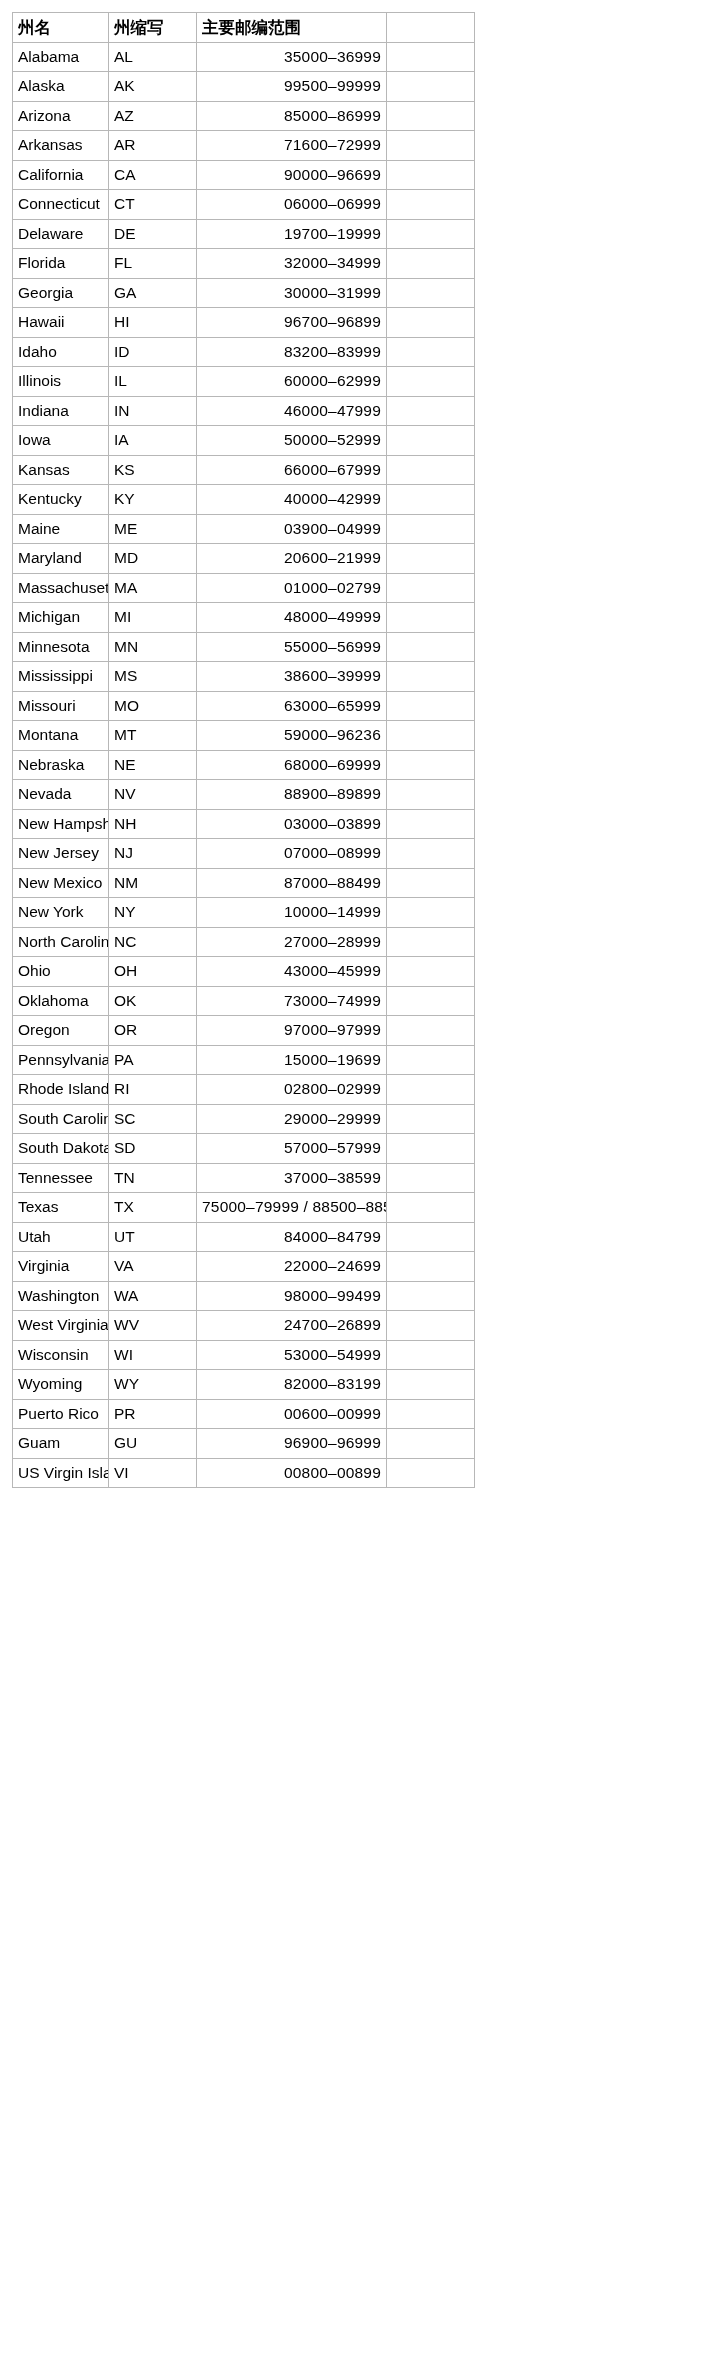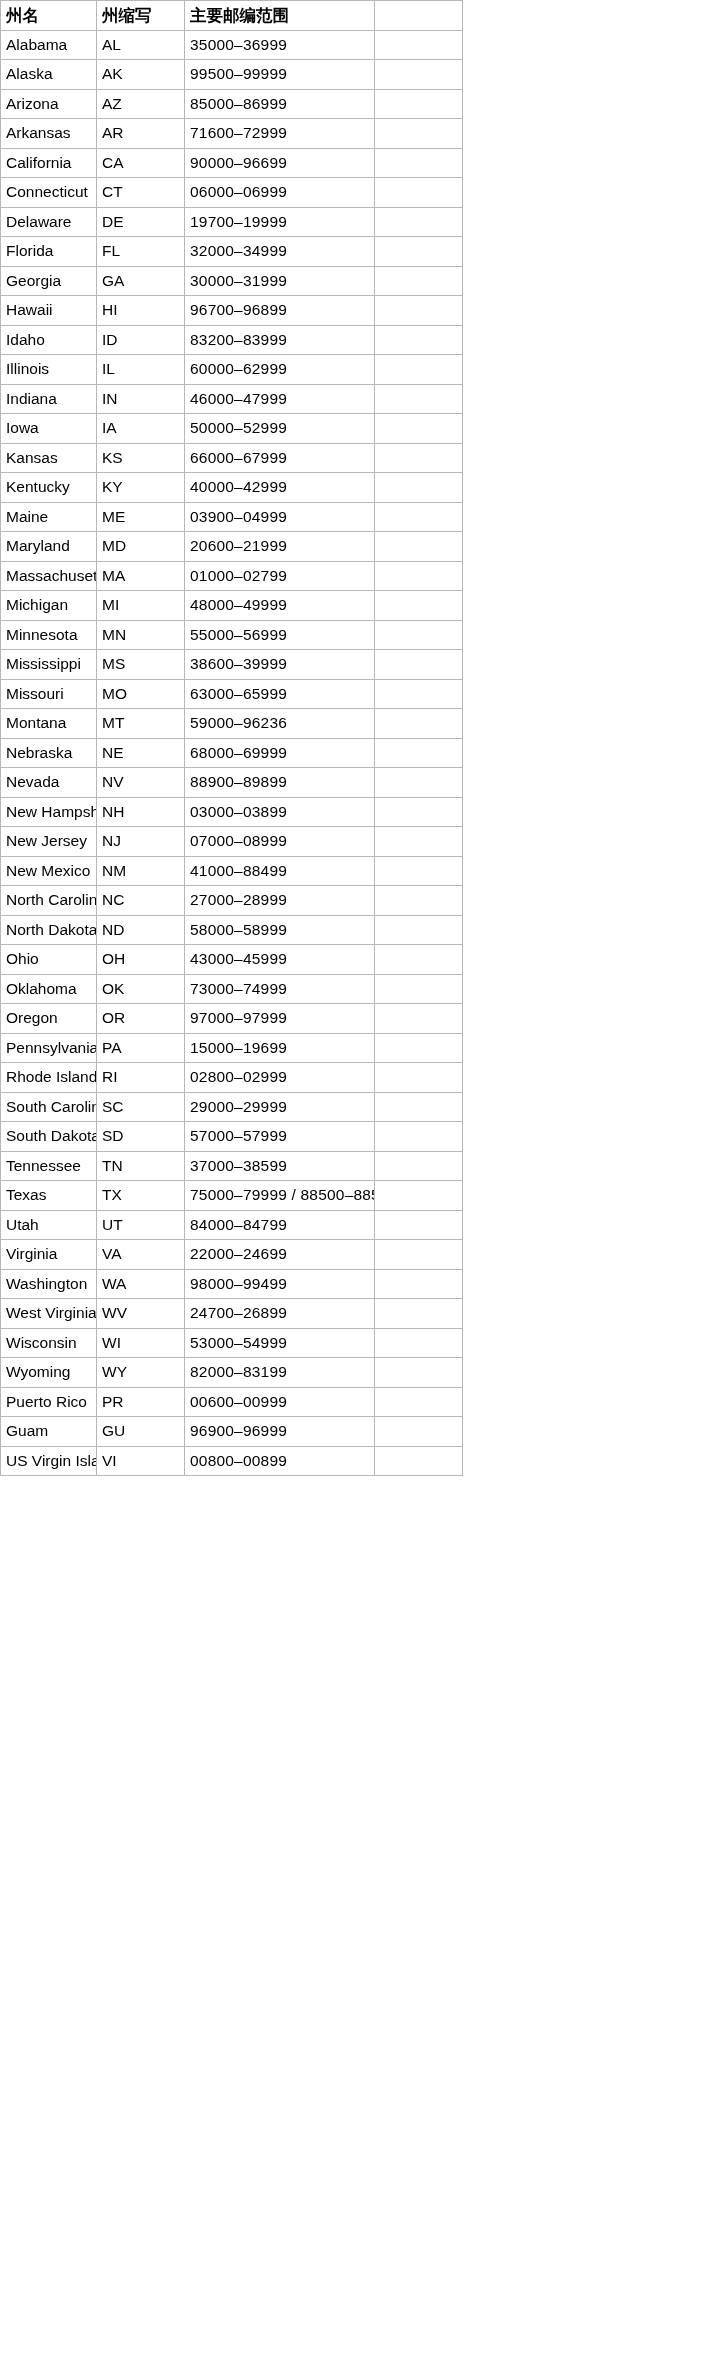--- a/index.html
+++ b/index.html
@@ -13,21 +13,21 @@
     color: #000000;
   }
   .sheet {
     width: 702px;
     box-sizing: border-box;
   }
   table.zip-table {
     border-collapse: collapse;
     table-layout: fixed;
     width: 462px;
-    margin: 0;
+    margin: 12px;
     padding: 0;
     border-radius: 26px;
   }
   table.zip-table col.c-state { width: 96px; }
   table.zip-table col.c-abbr  { width: 88px; }
   table.zip-table col.c-range { width: 190px; }
   table.zip-table col.c-pad   { width: 88px; }
 
   table.zip-table th,
   table.zip-table td {
@@ -46,20 +46,21 @@
   table.zip-table thead th {
     font-weight: bold;
     font-size: 16.5px;
   }
   table.zip-table td.pad,
   table.zip-table th.pad {
     padding: 0;
   }
   table.zip-table td.range {
     letter-spacing: 0.2px;
+    text-align: right;
   }
 </style>
 </head>
 <body>
 
 <div class="sheet">
   <table class="zip-table">
     <colgroup>
       <col class="c-state">
       <col class="c-abbr">
@@ -239,33 +240,33 @@
         </tr>
         <tr>
           <td class="state">New Jersey</td>
           <td class="abbr">NJ</td>
           <td class="range">07000–08999</td>
           <td class="pad"></td>
         </tr>
         <tr>
           <td class="state">New Mexico</td>
           <td class="abbr">NM</td>
-          <td class="range">41000–88499</td>
+          <td class="range">87000–88499</td>
+          <td class="pad"></td>
+        </tr>
+        <tr>
+          <td class="state">New York</td>
+          <td class="abbr">NY</td>
+          <td class="range">10000–14999</td>
           <td class="pad"></td>
         </tr>
         <tr>
           <td class="state">North Carolina</td>
           <td class="abbr">NC</td>
           <td class="range">27000–28999</td>
-          <td class="pad"></td>
-        </tr>
-        <tr>
-          <td class="state">North Dakota</td>
-          <td class="abbr">ND</td>
-          <td class="range">58000–58999</td>
           <td class="pad"></td>
         </tr>
         <tr>
           <td class="state">Ohio</td>
           <td class="abbr">OH</td>
           <td class="range">43000–45999</td>
           <td class="pad"></td>
         </tr>
         <tr>
           <td class="state">Oklahoma</td>

